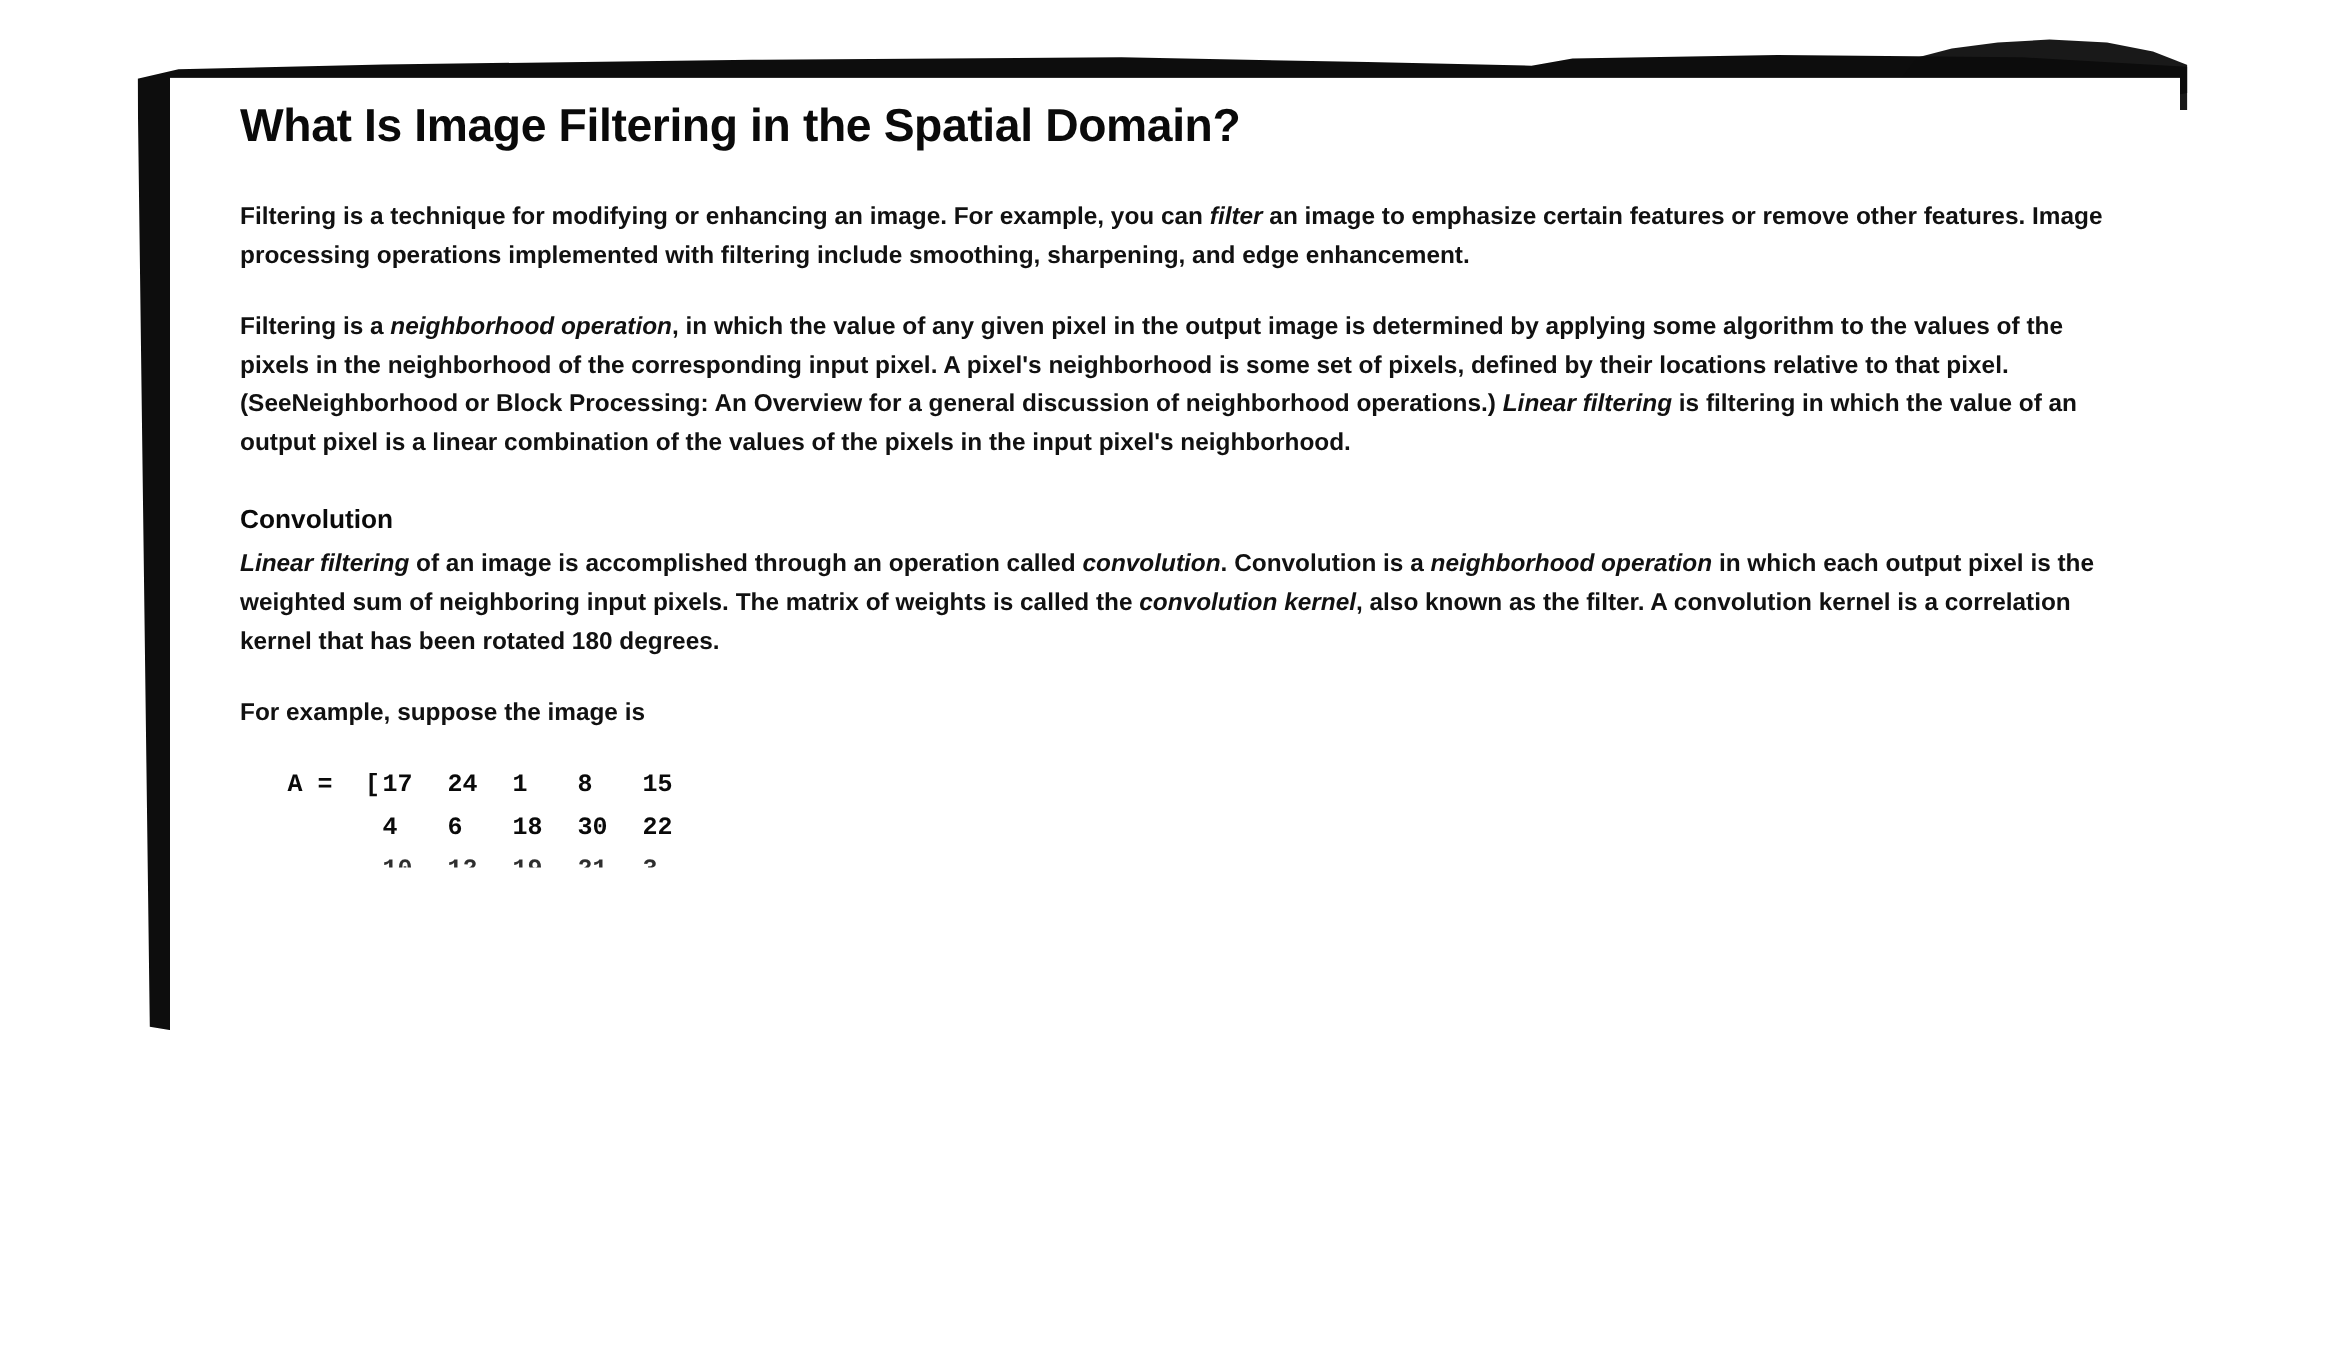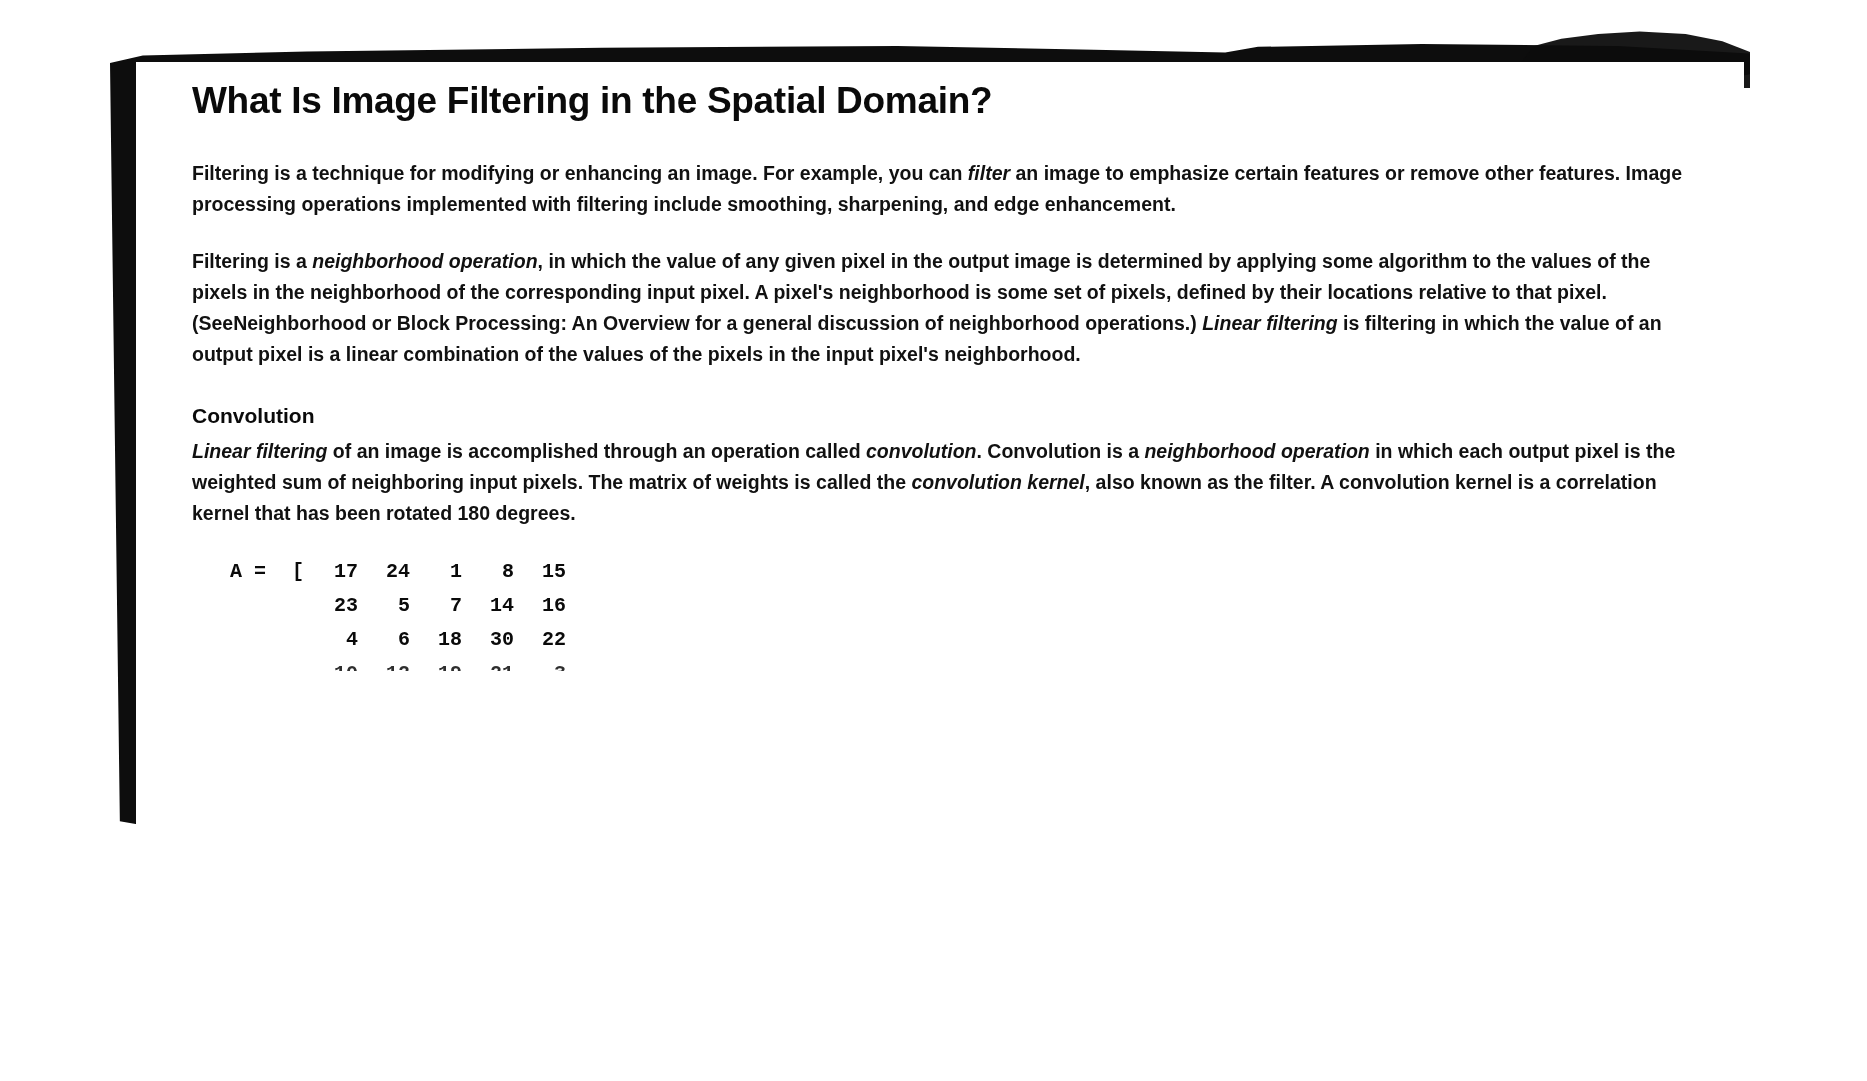--- a/index.html
+++ b/index.html
@@ -116,21 +116,21 @@
   }
   .matrix-label {
     width: 62px;
     text-align: left;
   }
   .matrix-bracket {
     width: 14px;
   }
   .cell {
     width: 52px;
-    text-align: right;
+    text-align: left;
     display: inline-block;
   }
   .matrix-row.clipped {
     
     height: 14px;
     overflow: hidden;
     opacity: 0.85;
   }
 </style>
 </head>
@@ -147,39 +147,31 @@
       <h1 class="doc-title">What Is Image Filtering in the Spatial Domain?</h1>
 
       <p class="para bold-ish">Filtering is a technique for modifying or enhancing an image. For example, you can <span class="ital">filter</span> an image to emphasize certain features or remove other features. Image processing operations implemented with filtering include smoothing, sharpening, and edge enhancement.</p>
 
       <p class="para bold-ish">Filtering is a <span class="ital">neighborhood operation</span>, in which the value of any given pixel in the output image is determined by applying some algorithm to the values of the pixels in the neighborhood of the corresponding input pixel. A pixel's neighborhood is some set of pixels, defined by their locations relative to that pixel. (SeeNeighborhood or Block Processing: An Overview for a general discussion of neighborhood operations.) <span class="ital">Linear <span class="ital">filter</span>ing</span> is filtering in which the value of an output pixel is a linear combination of the values of the pixels in the input pixel's neighborhood.</p>
 
       <h2 class="section-head">Convolution</h2>
 
       <p class="para bold-ish"><span class="ital">Linear <span class="ital">filter</span>ing</span> of an image is accomplished through an operation called <span class="ital">convolution</span>. Convolution is a <span class="ital">neighborhood operation</span> in which each output pixel is the weighted sum of neighboring input pixels. The matrix of weights is called the <span class="ital">convolution kernel</span>, also known as the filter. A convolution kernel is a correlation kernel that has been rotated 180 degrees.</p>
 
+      <p class="para bold-ish">For example, suppose the image is</p>
 
       <div class="matrix">
         <div class="matrix-row">
           <span class="matrix-label">A  =</span>
           <span class="matrix-bracket">[</span>
           <span class="cell">17</span>
           <span class="cell">24</span>
           <span class="cell">1</span>
           <span class="cell">8</span>
           <span class="cell">15</span>
-        </div>
-        <div class="matrix-row">
-          <span class="matrix-label"></span>
-          <span class="matrix-bracket"></span>
-          <span class="cell">23</span>
-          <span class="cell">5</span>
-          <span class="cell">7</span>
-          <span class="cell">14</span>
-          <span class="cell">16</span>
         </div>
         <div class="matrix-row">
           <span class="matrix-label"></span>
           <span class="matrix-bracket"></span>
           <span class="cell">4</span>
           <span class="cell">6</span>
           <span class="cell">18</span>
           <span class="cell">30</span>
           <span class="cell">22</span>
         </div>

